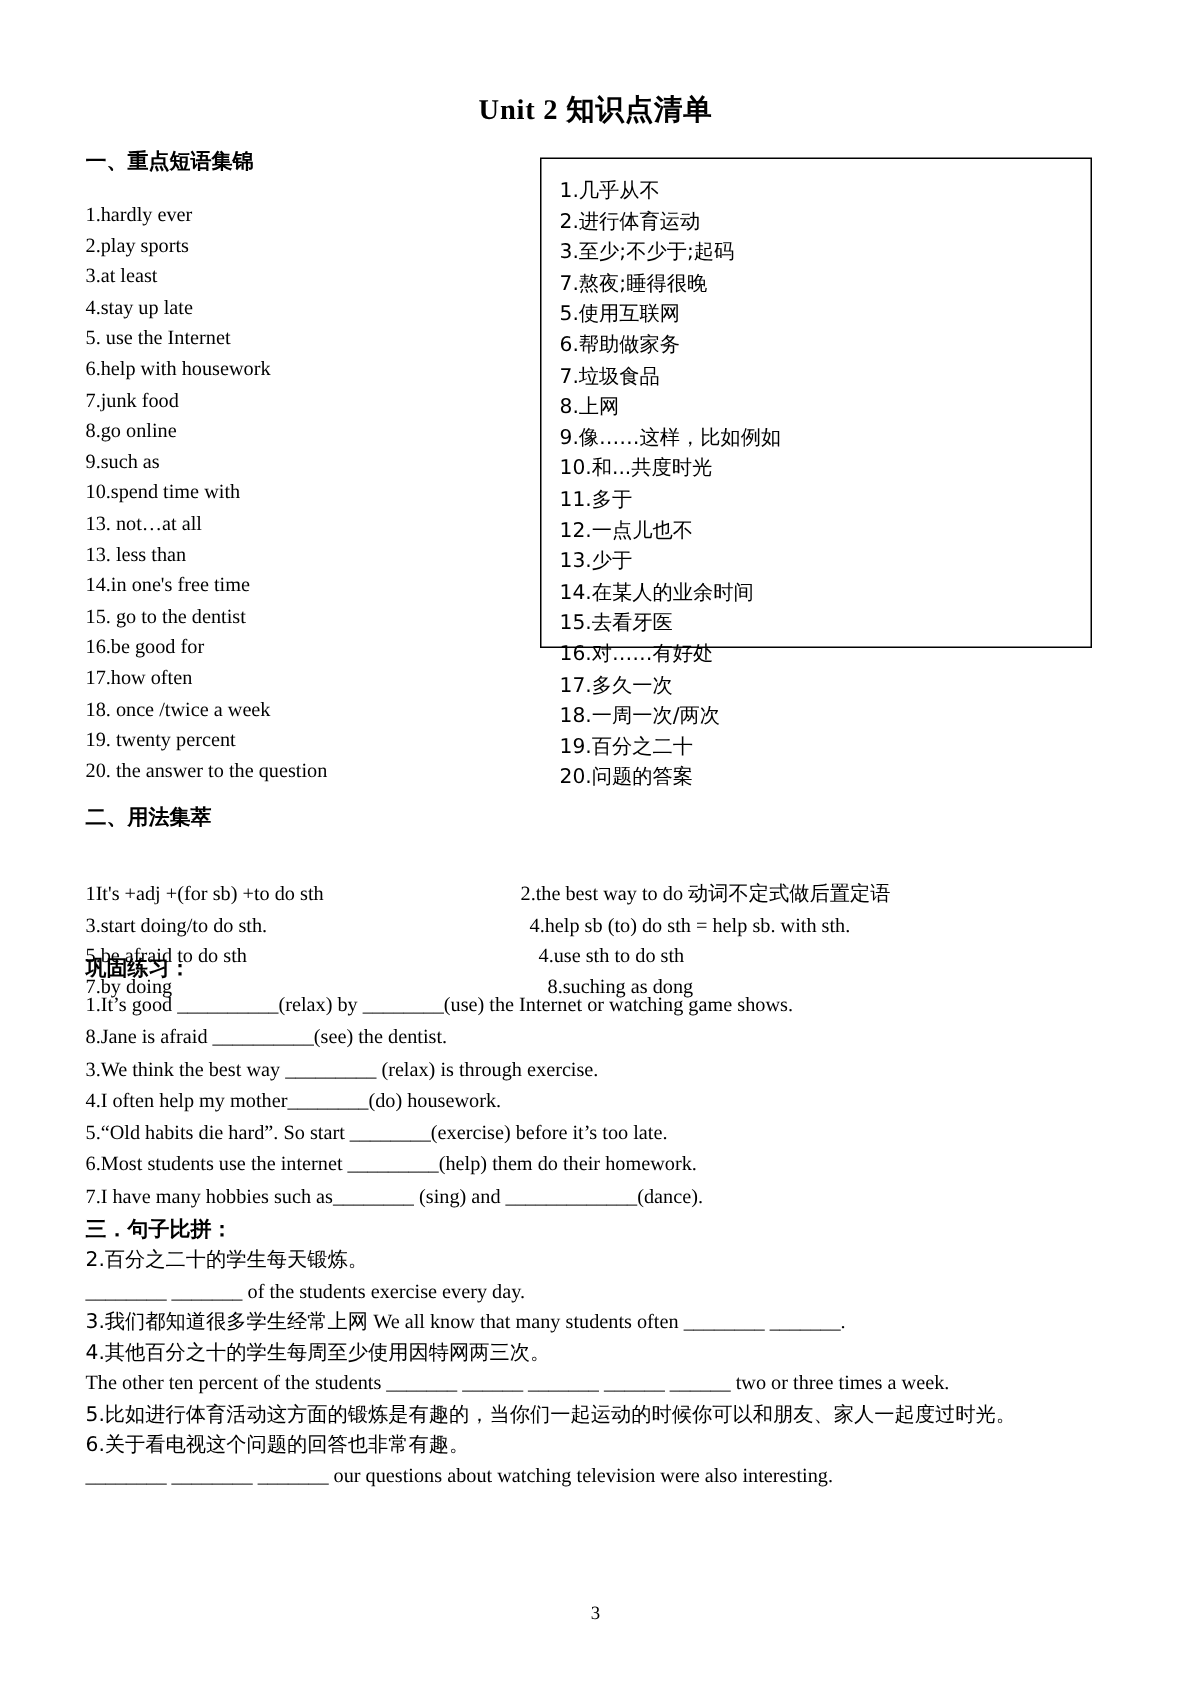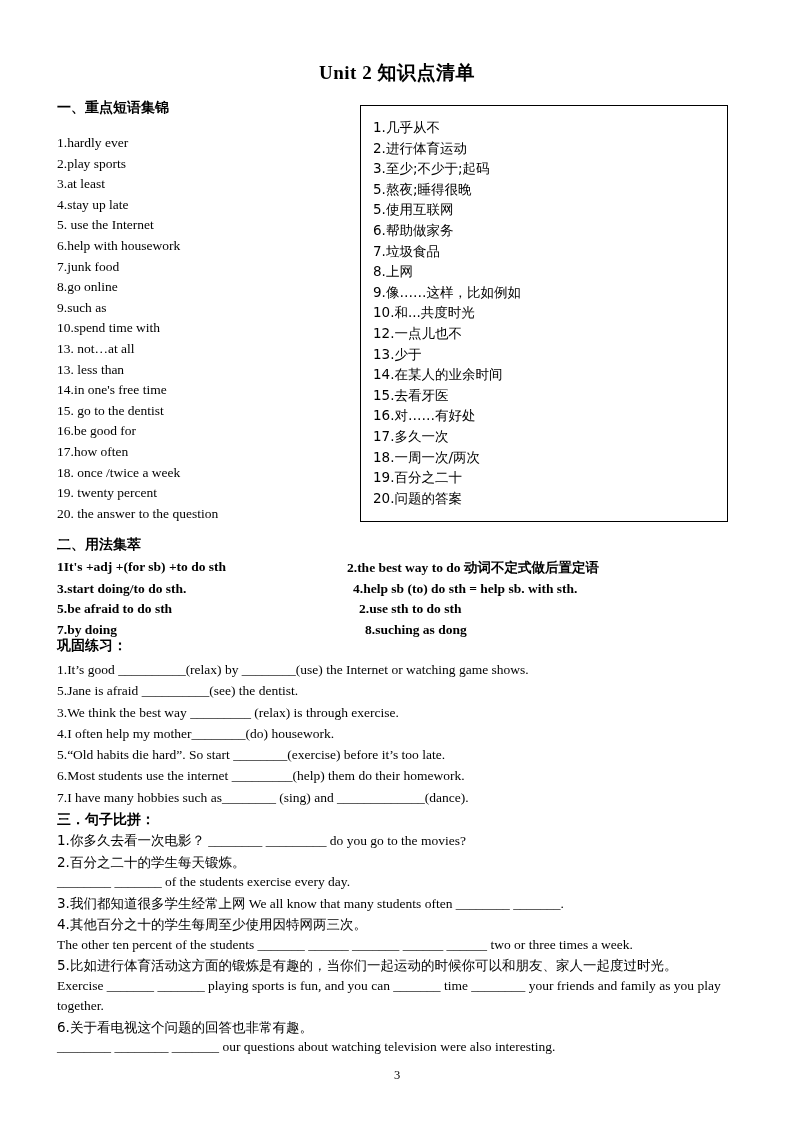--- a/index.html
+++ b/index.html
@@ -52,21 +52,21 @@
     line-height: 20.6px;
     white-space: nowrap;
   }
 
   
   .cn-box {
     position: absolute;
     left: 360px;
     top: 105px;
     width: 368px;
-    height: 417px;
+    height: 327px;
     border: 1.2px solid #000;
     box-sizing: border-box;
   }
   .cn-box-inner {
     padding: 11px 0 0 12px;
   }
   .cn {
     font-size: 13.5px;
     line-height: 20.6px;
     font-family: "DejaVu Sans", "Liberation Sans", sans-serif;
@@ -75,23 +75,22 @@
 
   
   .usage-head {
     position: absolute;
     left: 57px;
     top: 536px;
   }
   .usage-grid {
     position: absolute;
     left: 57px;
-    top: 557px;
+    top: 586px;
     width: 620px;
-    font-weight: bold;
   }
   .usage-row {
     display: flex;
     line-height: 20.6px;
     font-size: 13.5px;
   }
   .usage-row .c1 { width: 290px; flex: 0 0 290px; white-space: nowrap; }
   .usage-row .c2 { flex: 1; white-space: nowrap; }
   .usage-row.r1 .c2 { padding-left: 0px; }
   .usage-row.r2 .c2 { padding-left: 6px; }
@@ -183,27 +182,28 @@
     <div class="ph">18. once /twice a week</div>
     <div class="ph">19. twenty percent</div>
     <div class="ph">20. the answer to the question</div>
   </div>
 
   <div class="cn-box">
     <div class="cn-box-inner">
       <div class="cn">1.几乎从不</div>
       <div class="cn">2.进行体育运动</div>
       <div class="cn">3.至少;不少于;起码</div>
-      <div class="cn">5.熬夜;睡得很晚</div>
+      <div class="cn">7.熬夜;睡得很晚</div>
       <div class="cn">5.使用互联网</div>
       <div class="cn">6.帮助做家务</div>
       <div class="cn">7.垃圾食品</div>
       <div class="cn">8.上网</div>
       <div class="cn">9.像……这样，比如例如</div>
       <div class="cn">10.和...共度时光</div>
+      <div class="cn">11.多于</div>
       <div class="cn">12.一点儿也不</div>
       <div class="cn">13.少于</div>
       <div class="cn">14.在某人的业余时间</div>
       <div class="cn">15.去看牙医</div>
       <div class="cn">16.对……有好处</div>
       <div class="cn">17.多久一次</div>
       <div class="cn">18.一周一次/两次</div>
       <div class="cn">19.百分之二十</div>
       <div class="cn">20.问题的答案</div>
     </div>
@@ -214,48 +214,46 @@
     <div class="usage-row r1">
       <div class="c1">1It's +adj +(for sb) +to do sth</div>
       <div class="c2"><span>2.the best way to do </span><span class="cjk-inline">动词不定式做后置定语</span></div>
     </div>
     <div class="usage-row r2">
       <div class="c1">3.start doing/to do sth.</div>
       <div class="c2">4.help sb (to) do sth = help sb. with sth.</div>
     </div>
     <div class="usage-row r3">
       <div class="c1">5.be afraid to do sth</div>
-      <div class="c2">2.use sth to do sth</div>
+      <div class="c2">4.use sth to do sth</div>
     </div>
     <div class="usage-row r4">
       <div class="c1">7.by doing</div>
       <div class="c2">8.suching as dong</div>
     </div>
   </div>
 
   <div class="cn-head practice-head">巩固练习：</div>
   <div class="practice-list">
     <div class="pr">1.It’s good __________(relax) by ________(use) the Internet or watching game shows.</div>
-    <div class="pr">5.Jane is afraid __________(see) the dentist.</div>
+    <div class="pr">8.Jane is afraid __________(see) the dentist.</div>
     <div class="pr">3.We think the best way _________ (relax) is through exercise.</div>
     <div class="pr">4.I often help my mother________(do) housework.</div>
     <div class="pr">5.“Old habits die hard”. So start ________(exercise) before it’s too late.</div>
     <div class="pr">6.Most students use the internet _________(help) them do their homework.</div>
     <div class="pr">7.I have many hobbies such as________ (sing) and _____________(dance).</div>
   </div>
 
   <div class="cn-head sent-head">三．句子比拼：</div>
   <div class="sent-list">
-    <div class="sent-mixed"><span class="sent-cn">1.你多久去看一次电影？</span><span class="blank"> ________ _________ do you go to the movies?</span></div>
     <div class="sent-cn">2.百分之二十的学生每天锻炼。</div>
     <div class="sent-en">________ _______  of the students exercise every day.</div>
     <div class="sent-mixed"><span class="sent-cn">3.我们都知道很多学生经常上网</span><span class="blank">  We all know that many students often ________ _______.</span></div>
     <div class="sent-cn">4.其他百分之十的学生每周至少使用因特网两三次。</div>
     <div class="sent-en">The other ten percent of the students _______ ______ _______ ______ ______ two or three times a week.</div>
     <div class="sent-cn">5.比如进行体育活动这方面的锻炼是有趣的，当你们一起运动的时候你可以和朋友、家人一起度过时光。</div>
-    <div class="sent-en">Exercise _______ _______ playing sports is fun, and you can _______ time ________ your friends and family as you play together.</div>
     <div class="sent-cn">6.关于看电视这个问题的回答也非常有趣。</div>
     <div class="sent-en">________ ________ _______ our questions about watching television were also interesting.</div>
   </div>
 
   <div class="page-num">3</div>
 
 </div>
 
 </body></html>

